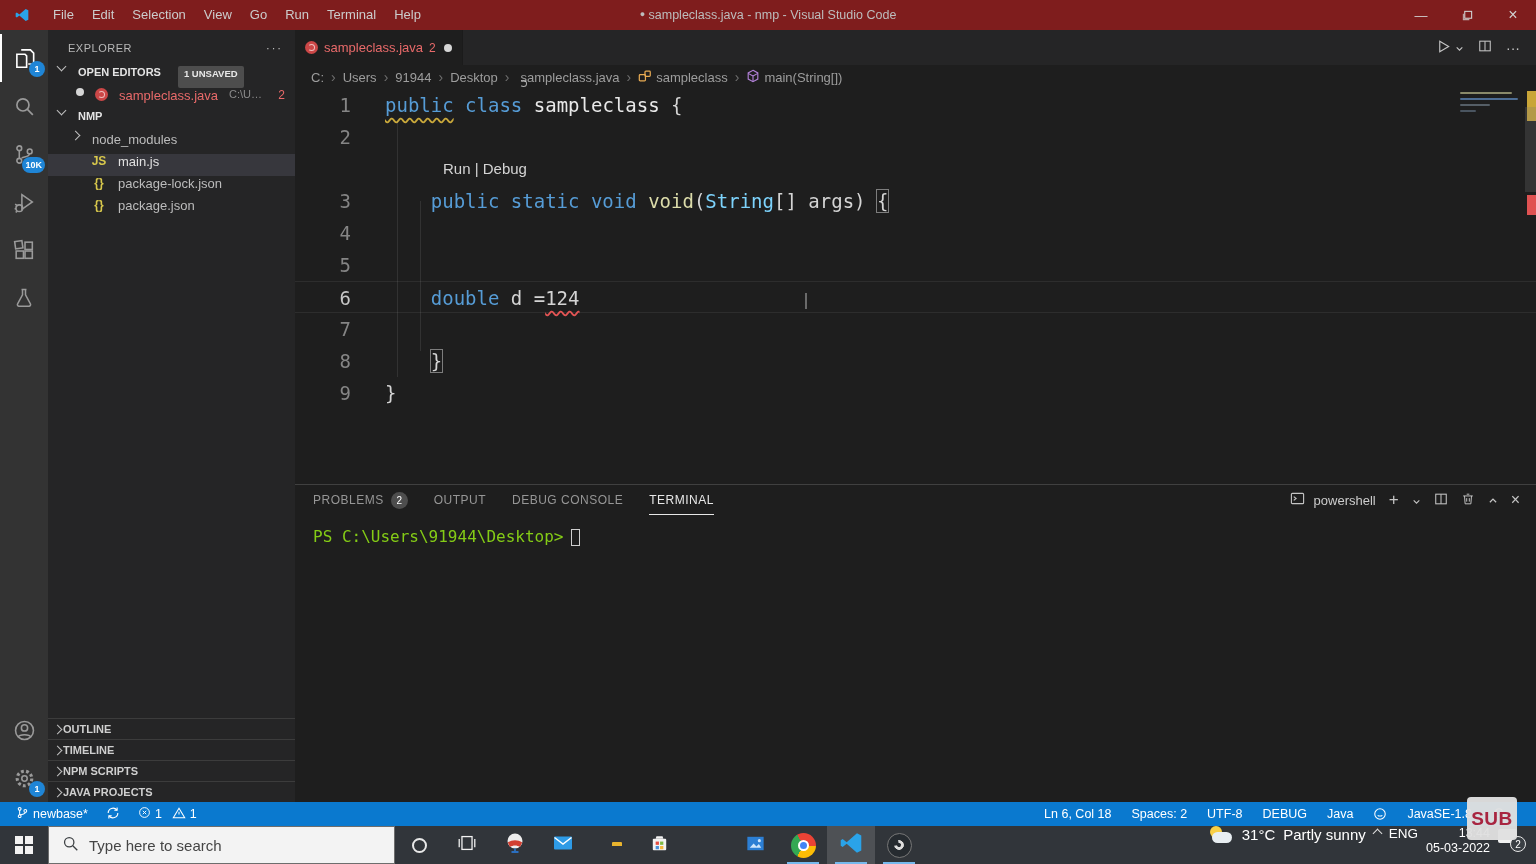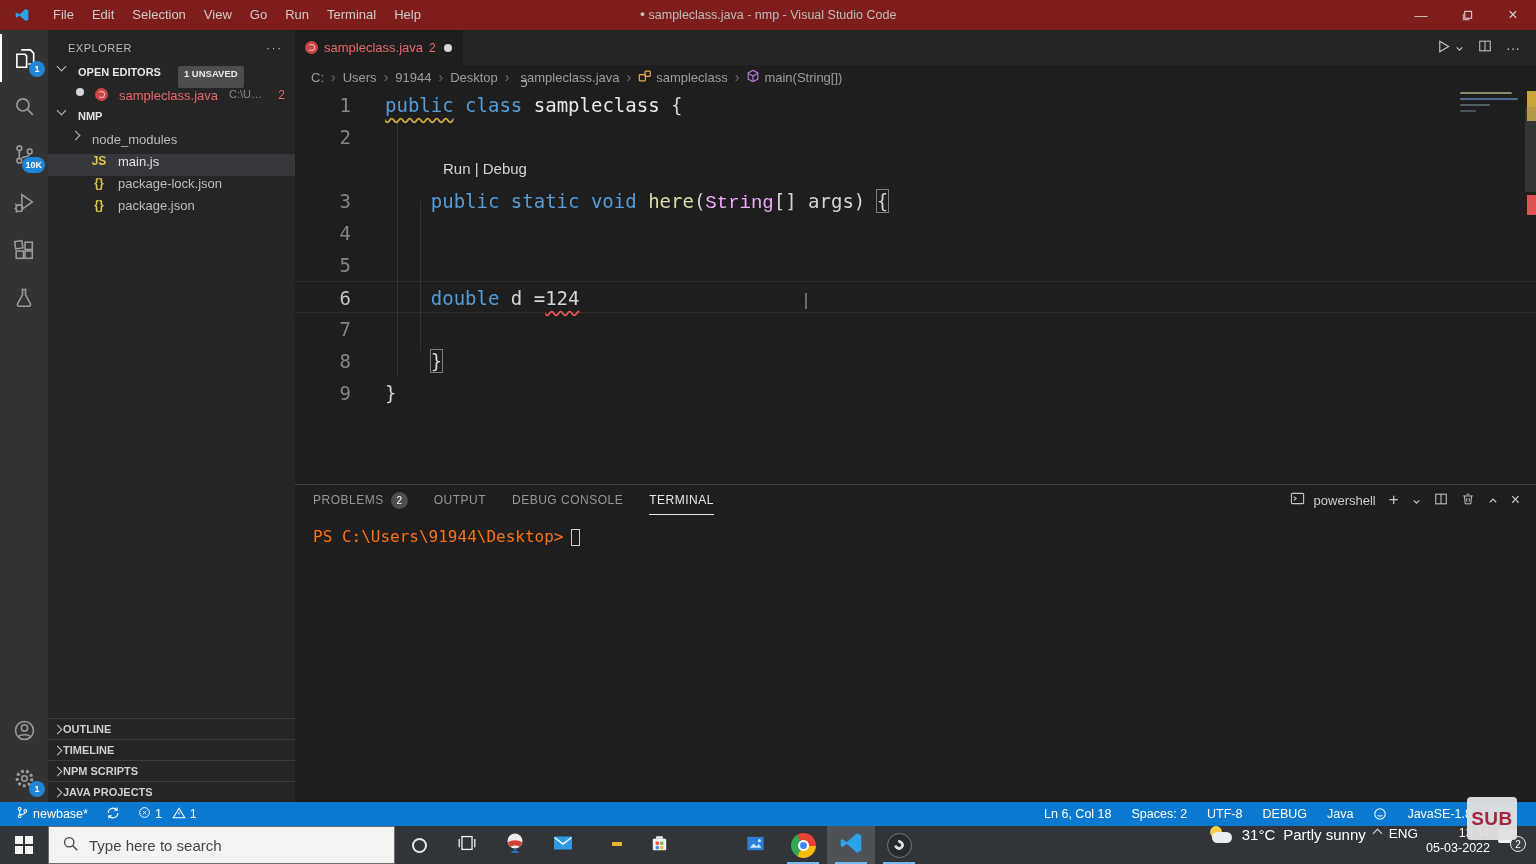--- a/index.html
+++ b/index.html
@@ -76,21 +76,21 @@
   .code-area { flex:1; position:relative; overflow:hidden;
                font-family:"DejaVu Sans Mono", monospace; }
   .code-row { height:32px; display:flex; position:relative; font-size:19px; line-height:32px; }
   .code-row .ln { width:72px; padding-right:16px; text-align:right; color:#858585; flex:none; }
   .code-row.current .ln { color:#c6c6c6; }
   .code-row .ctext { margin-left:18px; white-space:pre; color:#d4d4d4; }
   .code-row.current { border-top:1px solid rgba(255,255,255,.07); border-bottom:1px solid rgba(255,255,255,.07); }
   .code-row.lens { font-size:15px; color:#999999; }
   .code-row.lens .ctext { margin-left:0; padding-left:148px; font-family:"Liberation Sans",sans-serif; }
   .tk-kw   { color:#569cd6; }
-  .tk-type { color:#f0abfc;font-family:Liberation Mono, monospace; }
+  .tk-type { color:#7dd3fc; }
   .tk-fn   { color:#dcdcaa; }
   .tk-cls  { color:#e8e8e8; }
   .u-error { text-decoration:underline wavy #e45454; text-underline-offset:5px; }
   .u-warn  { text-decoration:underline wavy #c9a83a; text-underline-offset:5px; }
   .boxed   { outline:1px solid #7d7d7d; }
   .indent-guide { position:absolute; width:1px; background:rgba(255,255,255,.09); }
   .minimap { position:absolute; top:3px; right:16px; width:60px; }
   .mm-bar { height:2px; margin-bottom:4px; border-radius:1px; }
   .overview-ruler { position:absolute; top:0; right:0; width:10px; height:100%; }
   .ovr-mark { position:absolute; right:0; width:9px; }
@@ -103,21 +103,21 @@
   .panel-header { height:30px; display:flex; align-items:center; padding-left:18px; gap:26px;
                   font-size:12px; letter-spacing:.5px; color:#969696; }
   .ptab { display:flex; align-items:center; gap:7px; height:30px; }
   .ptab.active { color:#e7e7e7; border-bottom:1px solid #e7e7e7; }
   .ptab-badge { background:#4d4d4d; color:#fff; width:17px; height:17px; border-radius:50%;
                 font-size:10px; display:flex; align-items:center; justify-content:center; letter-spacing:0; }
   .panel-actions { margin-left:auto; display:flex; align-items:center; gap:13px; color:#c5c5c5;
                    padding-right:16px; font-size:15px; letter-spacing:0; }
   .shell-label { font-size:13px; color:#cccccc; margin-left:-4px; }
   .terminal { padding:12px 0 0 18px; font-family:"DejaVu Sans Mono", monospace; font-size:16px;
-              color:#f97316; }
+              color:#84cc16; }
   .term-cursor { display:inline-block; width:9px; height:17px; border:1px solid #cfcfcf;
                  margin-left:8px; vertical-align:text-bottom; }
 
   
   .statusbar { position:absolute; top:802px; left:0; right:0; height:24px; background:#0a79cf;
                color:#ffffff; font-size:12.5px; display:flex; align-items:center; padding:0 10px; gap:6px; }
   .sb-item { display:flex; align-items:center; gap:4px; padding:0 6px; height:24px; white-space:nowrap; }
   .status-right { margin-left:auto; display:flex; align-items:center; gap:8px; padding-right:14px; }
 
   
@@ -414,21 +414,21 @@
             </div>
             <div class="code-row">
               <span class="ln">2</span>
               <span class="ctext"></span>
             </div>
             <div class="code-row lens">
               <span class="ctext">Run | Debug</span>
             </div>
             <div class="code-row">
               <span class="ln">3</span>
-              <span class="ctext"><span>    </span><span class="tk-kw">public static void</span><span> </span><span class="tk-fn">here</span><span>(</span><span class="tk-type">String</span><span>[] </span><span>args</span><span>) </span><span class="boxed">{</span></span>
+              <span class="ctext"><span>    </span><span class="tk-kw">public static void</span><span> </span><span class="tk-fn">void</span><span>(</span><span class="tk-type">String</span><span>[] </span><span>args</span><span>) </span><span class="boxed">{</span></span>
             </div>
             <div class="code-row">
               <span class="ln">4</span>
               <span class="ctext"></span>
             </div>
             <div class="code-row">
               <span class="ln">5</span>
               <span class="ctext"></span>
             </div>
             <div class="code-row current">

